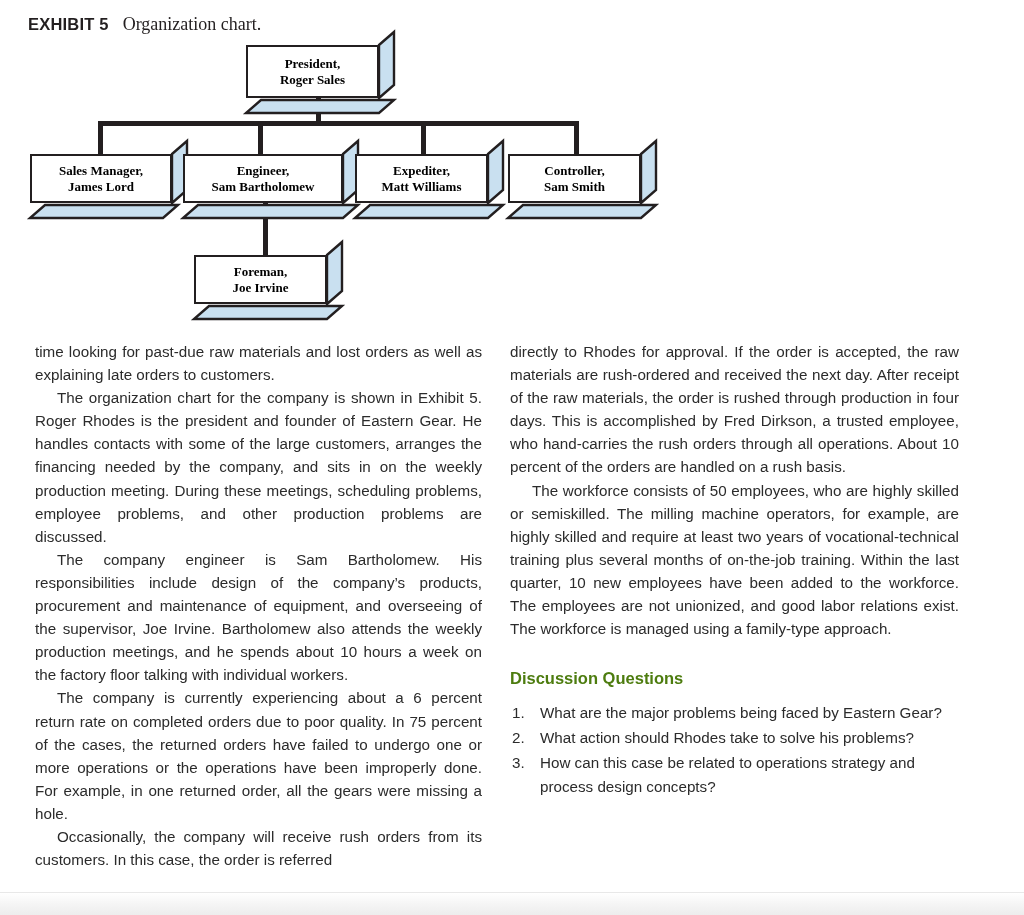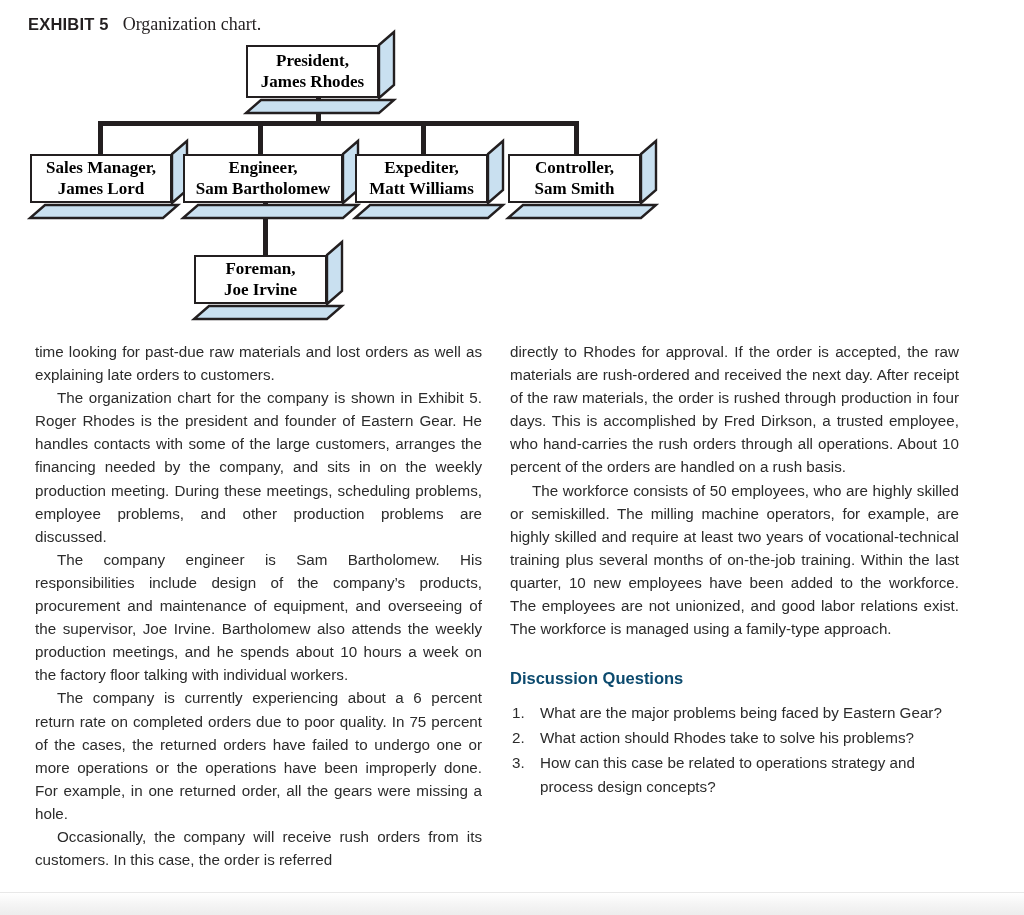--- a/index.html
+++ b/index.html
@@ -62,21 +62,21 @@
     box-sizing: border-box;
     display: flex;
     flex-direction: column;
     align-items: center;
     justify-content: center;
     z-index: 3;
   }
   .node .face span {
     font-family: "Liberation Serif", serif;
     font-weight: bold;
-    font-size: 17px;
+    font-size: 13px;
     line-height: 1.22;
     color: #000000;
     text-align: center;
     white-space: nowrap;
   }
   
   .node .side-right {
     position: absolute;
     top: 0;
     right: -15px;
@@ -122,21 +122,21 @@
   .col p {
     margin: 0;
     text-indent: 0;
   }
   .col p.indent { text-indent: 22px; }
 
   .dq-title {
     font-family: "Liberation Sans", sans-serif;
     font-weight: bold;
     font-size: 16.5px;
-    color: #0c4a6e;
+    color: #4d7c0f;
     margin: 26px 0 10px 0;
     text-align: left;
   }
   ol.dq {
     margin: 0;
     padding: 0;
     list-style: none;
     text-align: left;
   }
   ol.dq li {
@@ -190,21 +190,21 @@
         <polygon points="0,0 15,-13 15,40 0,53" fill="#c9e0f0" stroke="#231f20" stroke-width="2.4"></polygon>
       </svg>
     </div>
     <div class="side-bottom">
       <svg width="133" height="15" viewBox="0 0 133 15" preserveAspectRatio="none">
         <polygon points="0,0 133,0 148,-13 15,-13" fill="#c9e0f0" stroke="#231f20" stroke-width="2.4" transform="translate(0,15)"></polygon>
       </svg>
     </div>
     <div class="face">
       <span>President,</span>
-      <span>James Rhodes</span>
+      <span>Roger Sales</span>
     </div>
   </div>
 
   <div class="node" style="left:30px; top:154px; width:142px; height:49px;">
     <div class="side-right">
       <svg width="15" height="49" viewBox="0 0 15 49" preserveAspectRatio="none">
         <polygon points="0,0 15,-13 15,36 0,49" fill="#c9e0f0" stroke="#231f20" stroke-width="2.4"></polygon>
       </svg>
     </div>
     <div class="side-bottom">

